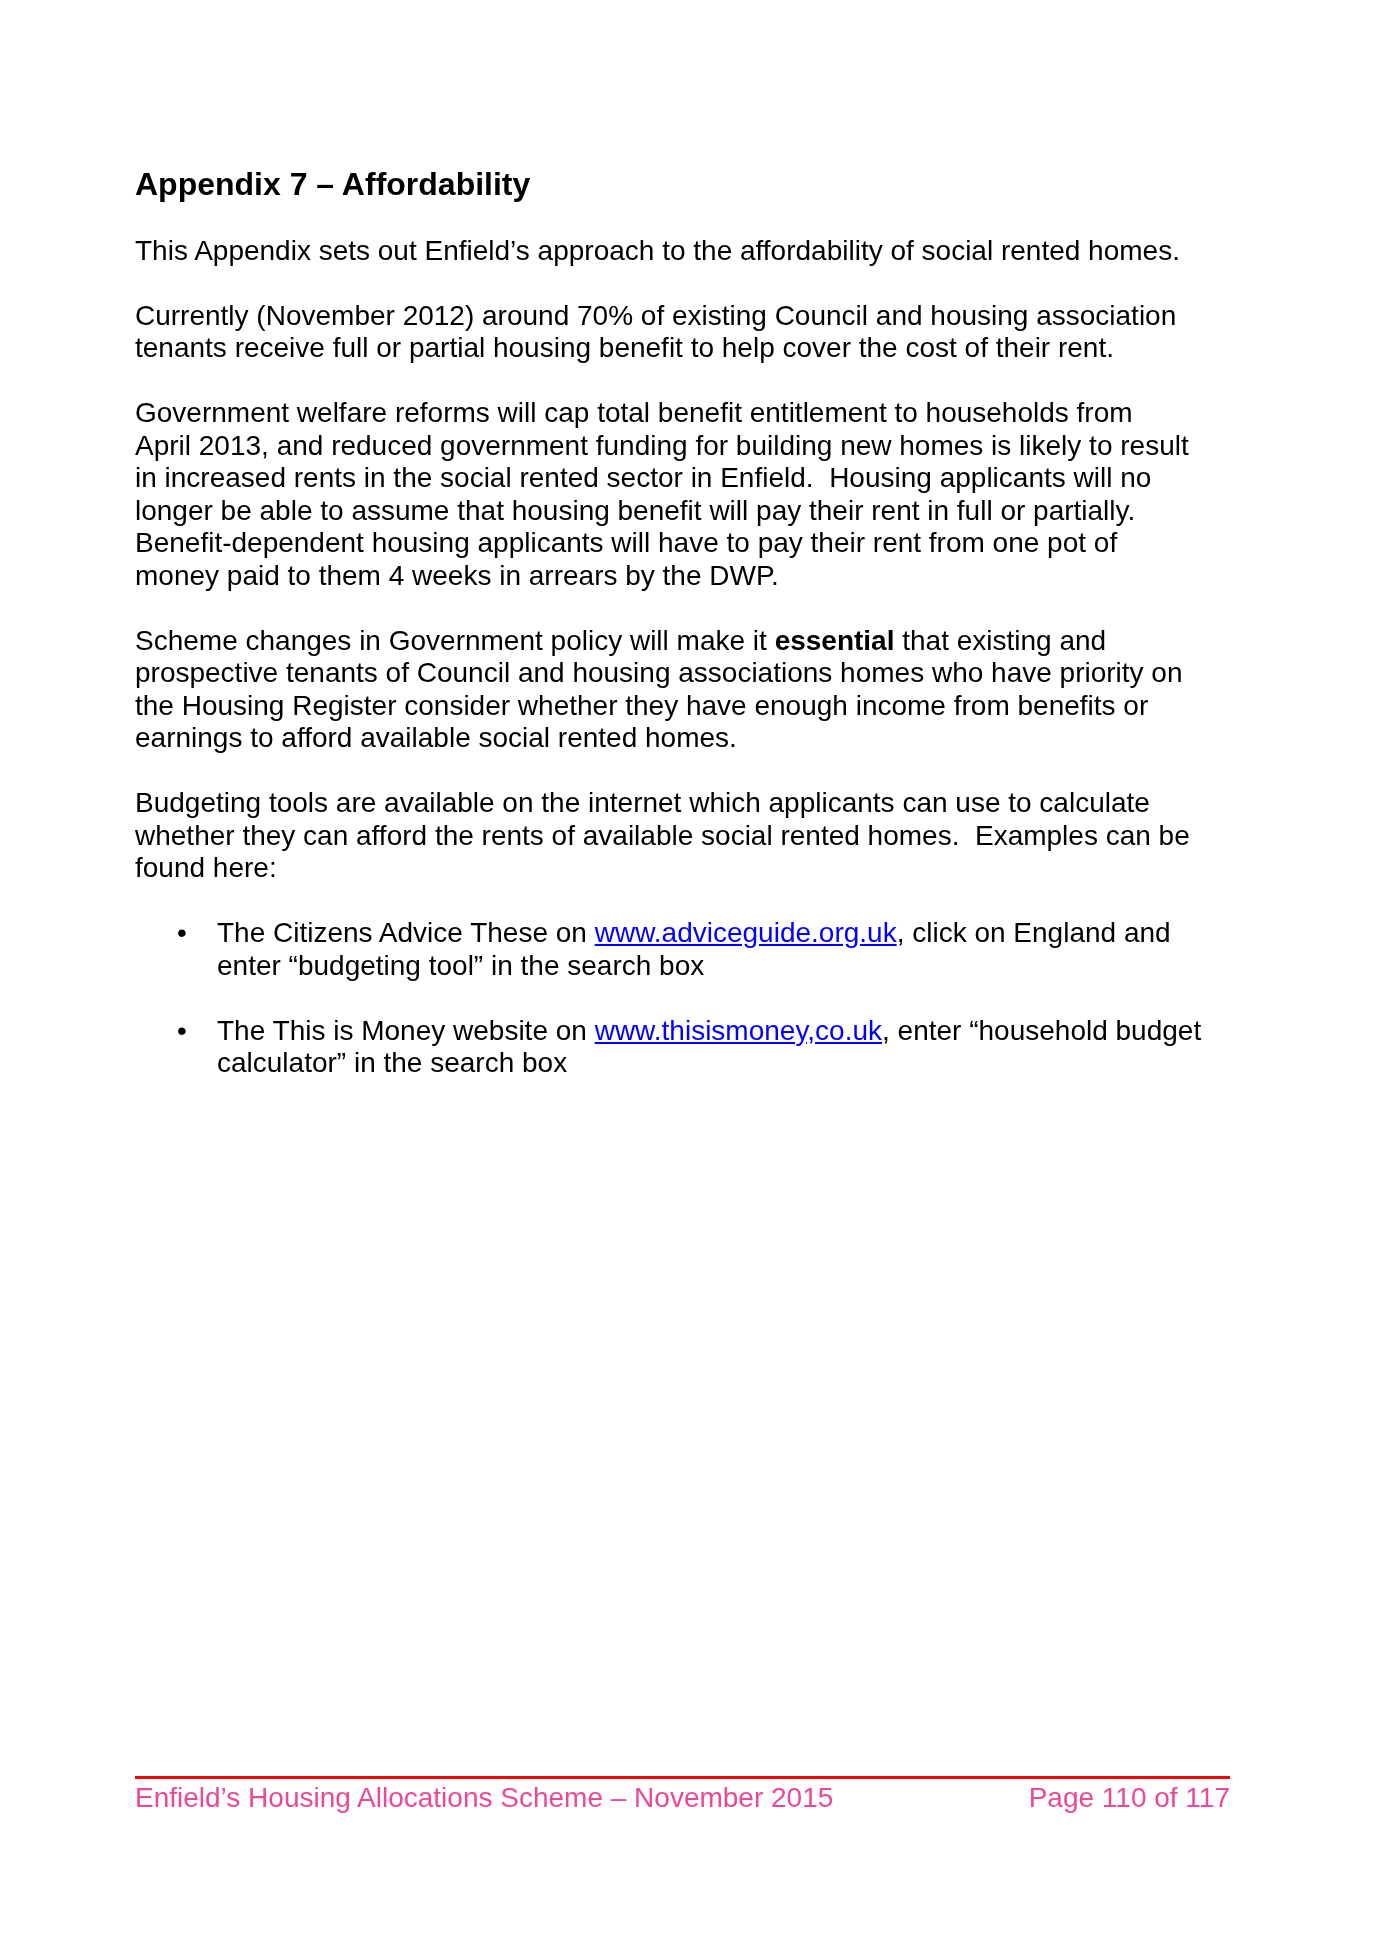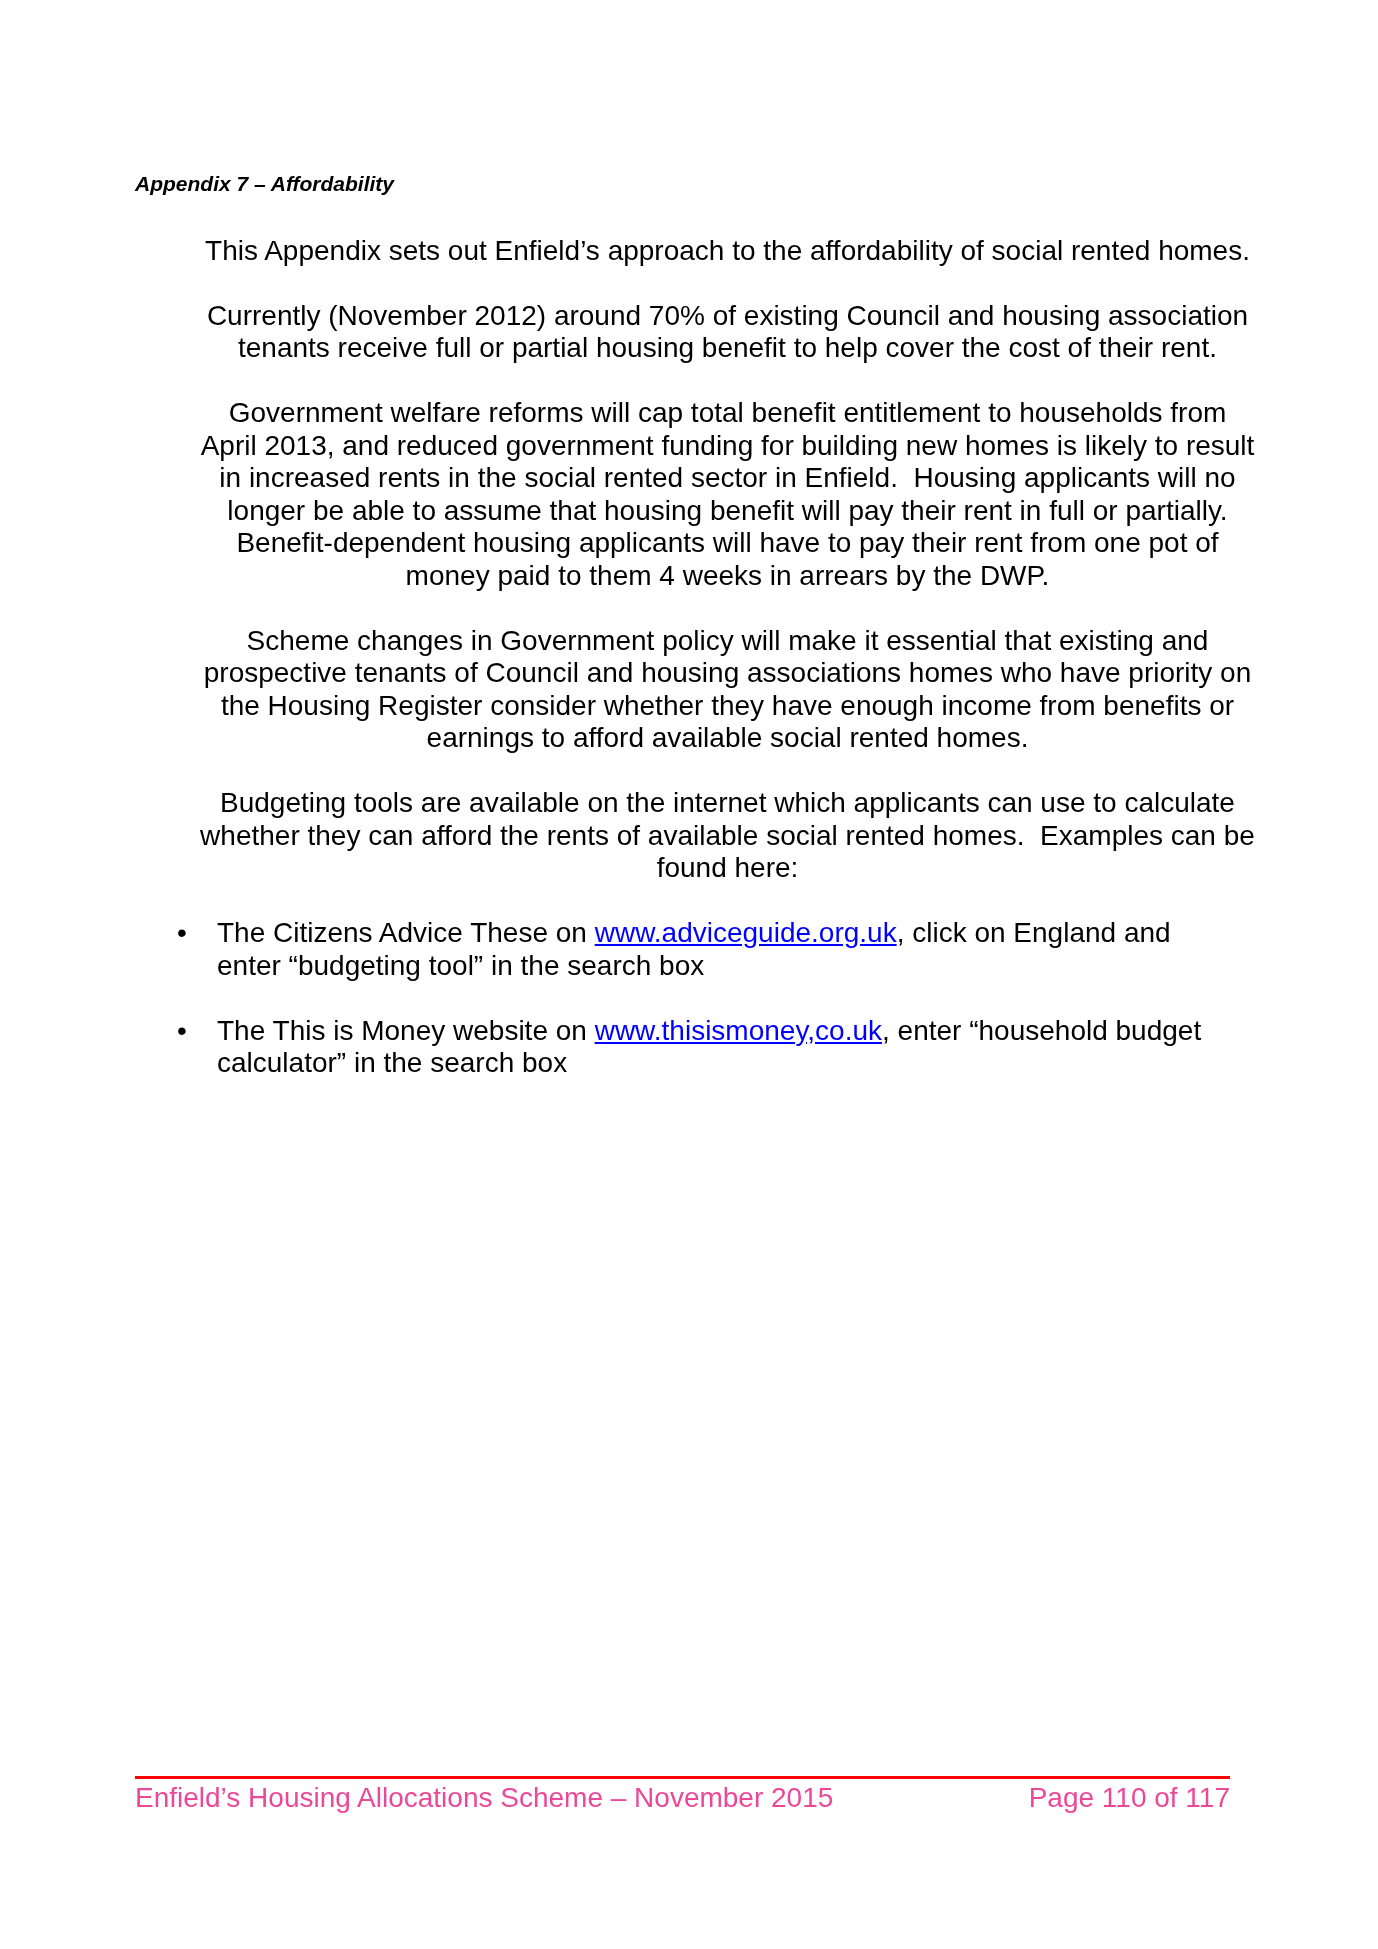--- a/index.html
+++ b/index.html
@@ -13,34 +13,32 @@
     overflow: hidden;
   }
   .content {
     position: absolute;
     top: 0;
     left: 135px;
     width: 1185px;
     padding-top: 166px;
   }
   h1.doc-heading {
-    font-size: 21px;
+    font-size: 32px;
     line-height: 36px;
     font-weight: bold;
-    font-style: italic;
     margin: 0 0 32.5px 0;
   }
   .para {
     font-size: 28px;
     line-height: 32.5px;
     margin: 0 0 32.5px 0;
     white-space: pre-wrap;
-    text-align: center;
   }
-  strong.bold-word { font-weight: normal; }
+  strong.bold-word { font-weight: bold; }
   ul.bullets {
     list-style: none;
     margin: 0 0 32.5px 0;
     padding: 0;
   }
   ul.bullets li {
     position: relative;
     padding-left: 82px;
     margin: 0 0 32.5px 0;
     font-size: 28px;

